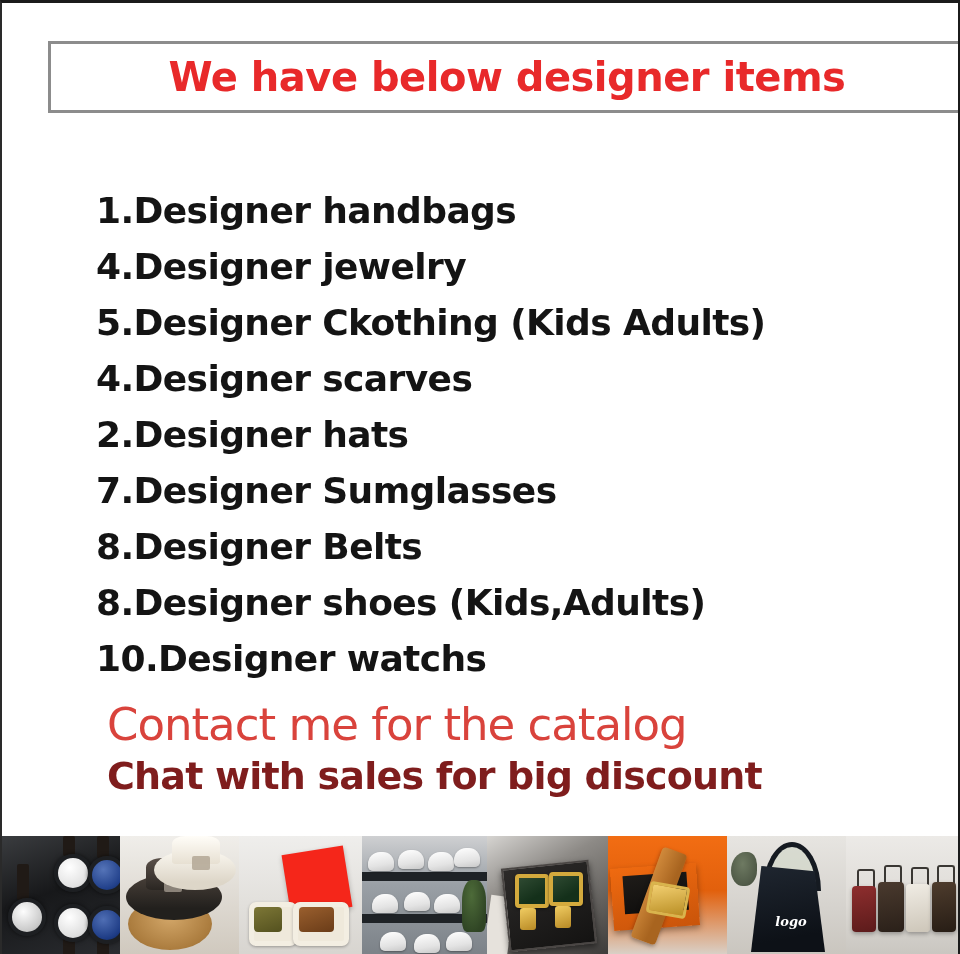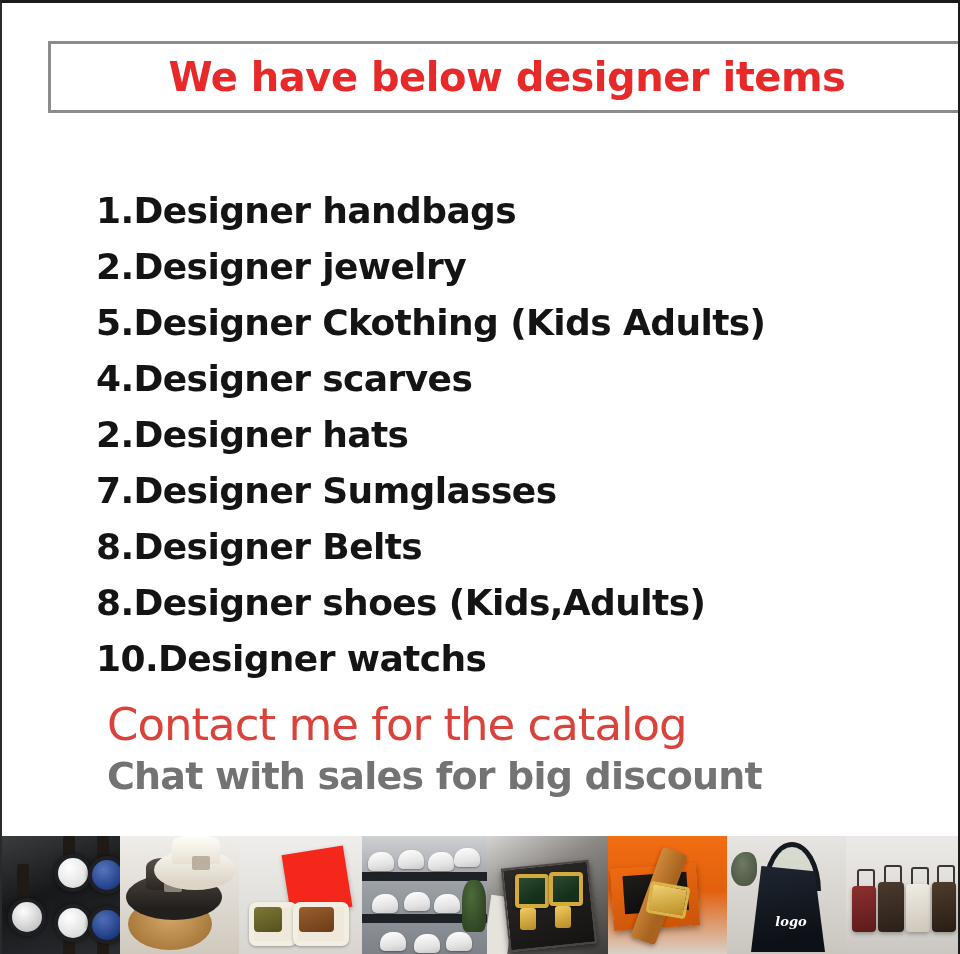--- a/index.html
+++ b/index.html
@@ -86,21 +86,21 @@
     font-weight: normal;
     color: #d9433c;
     line-height: 56px;
     white-space: nowrap;
     letter-spacing: -1px;
   }
   .cta-discount {
     font-family: "DejaVu Sans", "Liberation Sans", sans-serif;
     font-size: 38px;
     font-weight: bold;
-    color: #737373;
+    color: #7f1d1d;
     line-height: 50px;
     white-space: nowrap;
     letter-spacing: -0.8px;
     margin-top: -2px;
   }
 
   
   .photo-strip {
     position: absolute;
     left: 0;
@@ -291,21 +291,21 @@
 <div class="page">
 
   <div class="content">
 
     <div class="title-box">
       <div class="title-text">We have below designer items</div>
     </div>
 
     <div class="item-list">
       <div class="list-item">1.Designer handbags</div>
-      <div class="list-item">2.Designer jewelry</div>
+      <div class="list-item">4.Designer jewelry</div>
       <div class="list-item">5.Designer Ckothing (Kids Adults)</div>
       <div class="list-item">4.Designer scarves</div>
       <div class="list-item">2.Designer hats</div>
       <div class="list-item">7.Designer Sumglasses</div>
       <div class="list-item">8.Designer Belts</div>
       <div class="list-item">8.Designer shoes (Kids,Adults)</div>
       <div class="list-item">10.Designer watchs</div>
     </div>
 
     <div class="cta-wrap">

